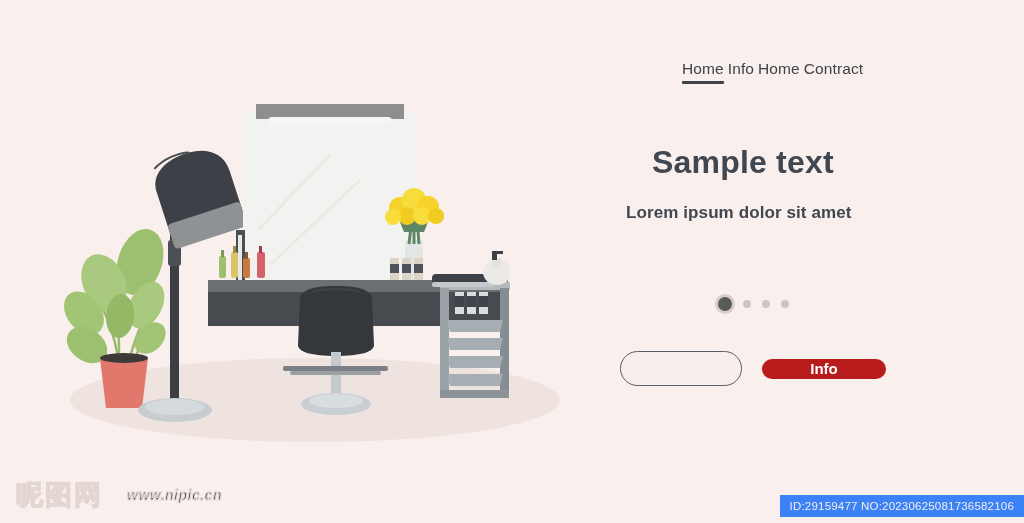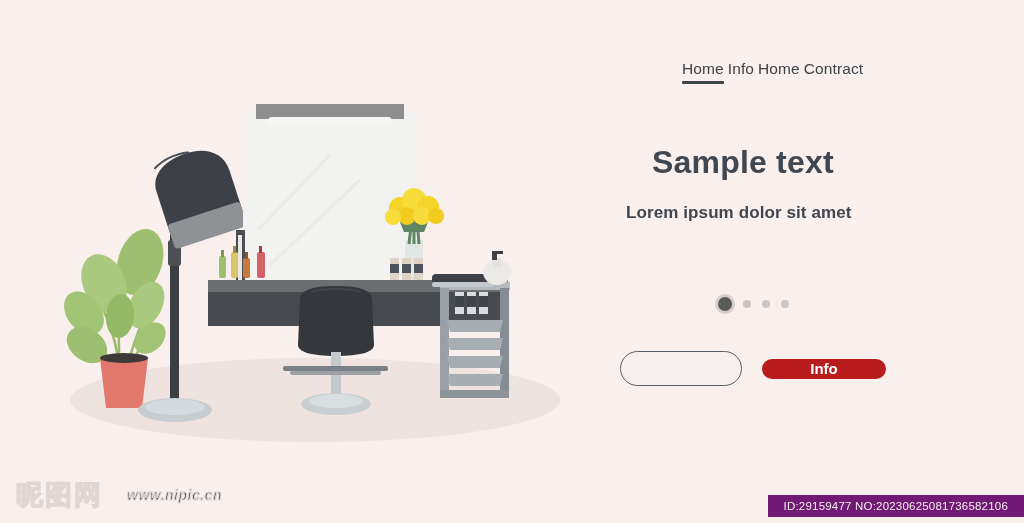--- a/index.html
+++ b/index.html
@@ -43,22 +43,22 @@
   
   .art{position:absolute;left:0;top:0;width:620px;height:480px;}
 
   
   .wm-left{position:absolute;left:16px;bottom:10px;display:flex;align-items:center;
            gap:24px;opacity:.85;}
   .wm-left .cn{font-size:27px;font-weight:bold;color:#f7efed;
            -webkit-text-stroke:1.4px #ded2cf;letter-spacing:2px;}
   .wm-left .url{font-size:14px;font-style:italic;font-weight:bold;color:#0f172a;
            -webkit-text-stroke:1.2px #ded2cf;letter-spacing:.5px;}
-  .wm-right{position:absolute;right:0;bottom:6px;background:#701a75;
-            color:#f4eceb;font-size:11.5px;padding:5px 16px;letter-spacing:.2px;}
+  .wm-right{position:absolute;right:0;bottom:6px;background:#3b82f6;
+            color:#f4eceb;font-size:11.5px;padding:5px 10px;letter-spacing:.2px;}
 </style>
 </head>
 <body>
 
 <div class="page">
 
   <div class="art">
     <svg width="620" height="480" viewBox="0 0 620 480" xmlns="http://www.w3.org/2000/svg">
 
       <ellipse cx="315" cy="400" rx="245" ry="42" fill="#efe3df"></ellipse>

